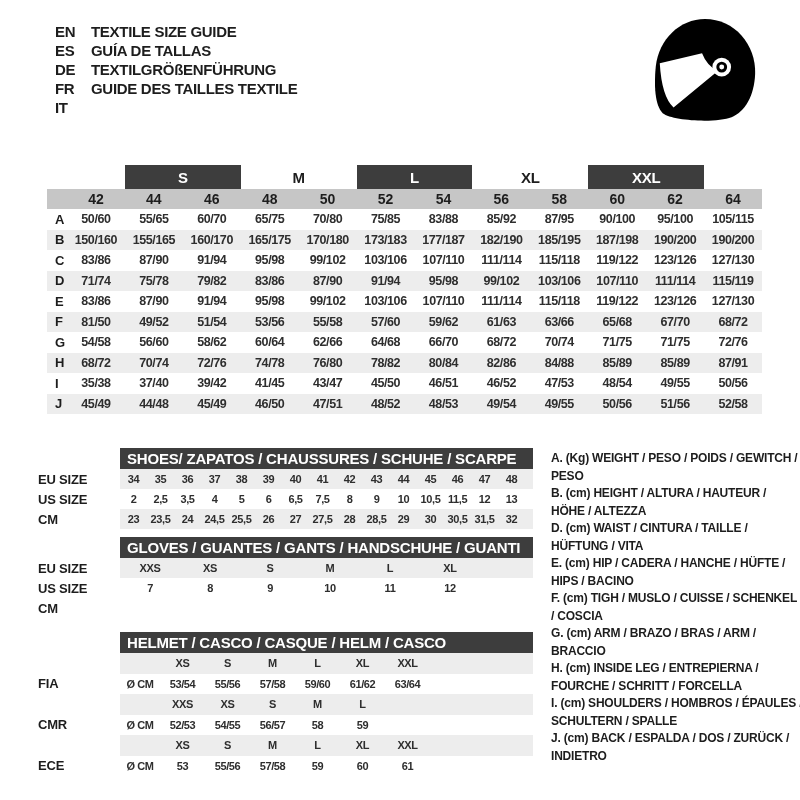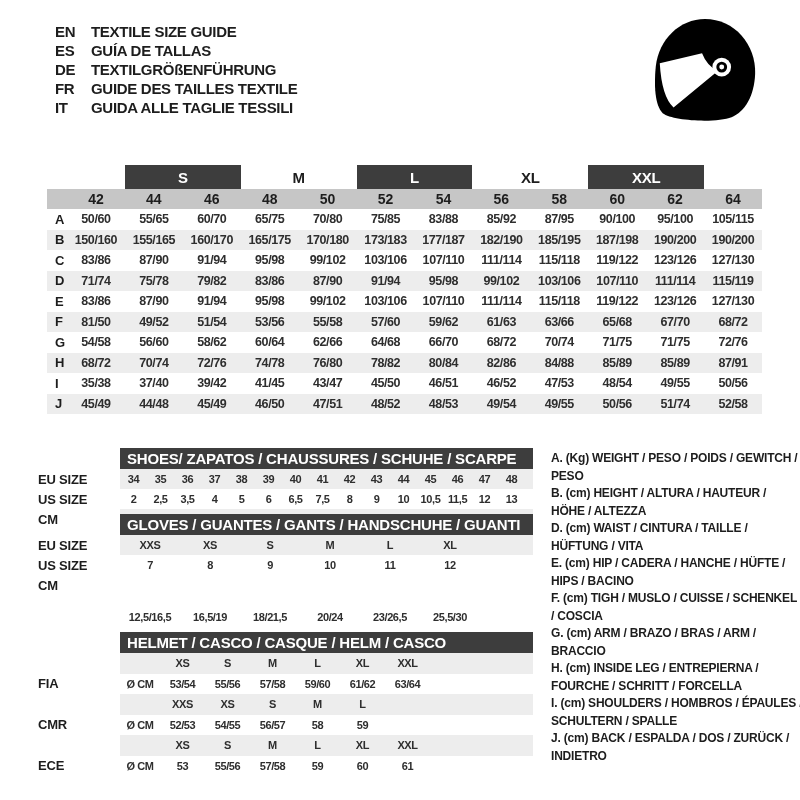--- a/index.html
+++ b/index.html
@@ -24,21 +24,21 @@
   .size-box.filled { background: #3d3d3d; color: #fff; }
   .num-row { height: 20px; background: #c6c6c6; align-items: center; font-weight: bold; font-size: 14px; }
   .num-cell { text-align: center; }
   .t-row { height: 20.5px; align-items: center; font-weight: bold; font-size: 12.5px; letter-spacing: -0.4px; color: #2e2e2e; }
   .t-row.shade { background: #ededed; }
   .t-letter { padding-left: 8px; font-size: 13px; letter-spacing: 0; color: #1d1d1d; }
   .t-cell { text-align: center; white-space: nowrap; }
   
   .sub { position: absolute; left: 38px; display: grid; grid-template-columns: 82px 413px; }
   #shoes  { top: 448px; grid-template-rows: 21px 20px 20px 20px; }
-  #gloves { top: 514px; grid-template-rows: 21px 20px 20px 20px; }
+  #gloves { top: 537px; grid-template-rows: 21px 20px 20px 20px; }
   #helmetT{ top: 632px; grid-template-rows: 21px repeat(6, 20.5px); }
   .bar { grid-column: 2; background: #3d3d3d; color: #fff; font-weight: bold; font-size: 15px;
          display: flex; align-items: center; padding-left: 7px; letter-spacing: -0.2px; }
   .rl { grid-column: 1; display: flex; align-items: center; font-weight: bold; font-size: 13px; letter-spacing: -0.2px; }
   .rb { grid-column: 2; display: grid; align-items: center; font-weight: bold; font-size: 11px;
         letter-spacing: -0.4px; color: #2e2e2e; }
   .rb.shade { background: #ededed; }
   .rb .c { text-align: center; white-space: nowrap; }
   #shoes  .rb { grid-template-columns: repeat(15, 27px) 1fr; }
   #gloves .rb { grid-template-columns: repeat(6, 60px) 1fr; }
@@ -64,21 +64,20 @@
       <div class="lang-row">
         <span class="lang-code">DE</span>
         <span class="lang-title">TEXTILGRÖßENFÜHRUNG</span>
       </div>
       <div class="lang-row">
         <span class="lang-code">FR</span>
         <span class="lang-title">GUIDE DES TAILLES TEXTILE</span>
       </div>
       <div class="lang-row">
         <span class="lang-code">IT</span>
-        <span class="lang-title">GUIDA ALLE TAGLIE TESSILI</span>
       </div>
     </header>
 
   <svg class="helmet-icon" width="120" height="118" viewBox="0 0 120 120" aria-hidden="true">
     <path fill="#000" d="M60 7 C34 7 13 28 10 55 C8 75 9 95 17 103 C27 111 72 113 87 107 C101 101 110 85 111 63 C112 33 90 7 60 7 Z"></path>
     <path fill="#fff" d="M14 52 L57 42 Q62 55 73 60 L28 97 Q16 86 14 52 Z"></path>
     <circle cx="77" cy="56" r="9.5" fill="#fff"></circle>
     <circle cx="77" cy="56" r="5.5" fill="#000"></circle>
     <circle cx="77" cy="56" r="2.5" fill="#fff"></circle>
   </svg>
@@ -246,21 +245,21 @@
           <div class="t-cell">45/49</div>
           <div class="t-cell">44/48</div>
           <div class="t-cell">45/49</div>
           <div class="t-cell">46/50</div>
           <div class="t-cell">47/51</div>
           <div class="t-cell">48/52</div>
           <div class="t-cell">48/53</div>
           <div class="t-cell">49/54</div>
           <div class="t-cell">49/55</div>
           <div class="t-cell">50/56</div>
-          <div class="t-cell">51/74</div>
+          <div class="t-cell">51/56</div>
           <div class="t-cell">52/58</div>
         </div>
       </div>
   </section>
 
   <section class="sub" id="shoes">
     <div class="bar">SHOES/ ZAPATOS / CHAUSSURES / SCHUHE / SCARPE</div>
   <div class="rl" style="grid-row: 2;">EU SIZE</div>
       <div class="rb shade" style="grid-row: 2;">
         <span class="c">34</span>

